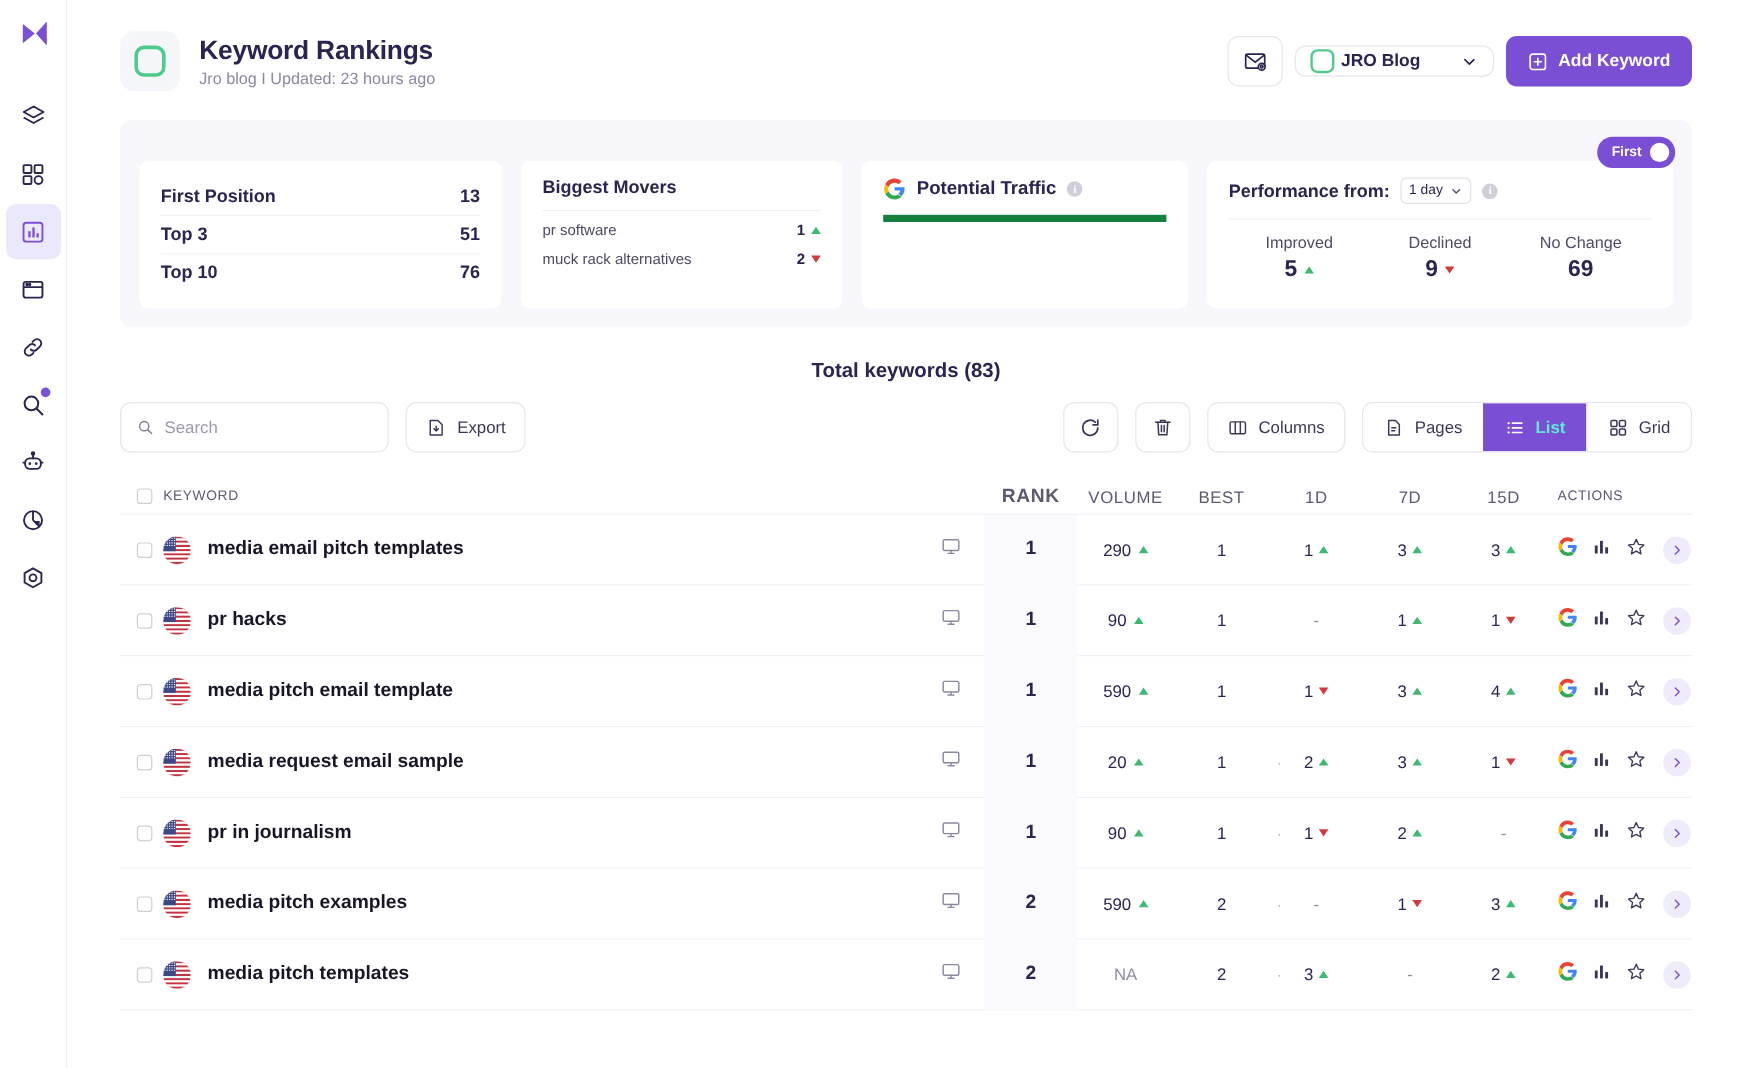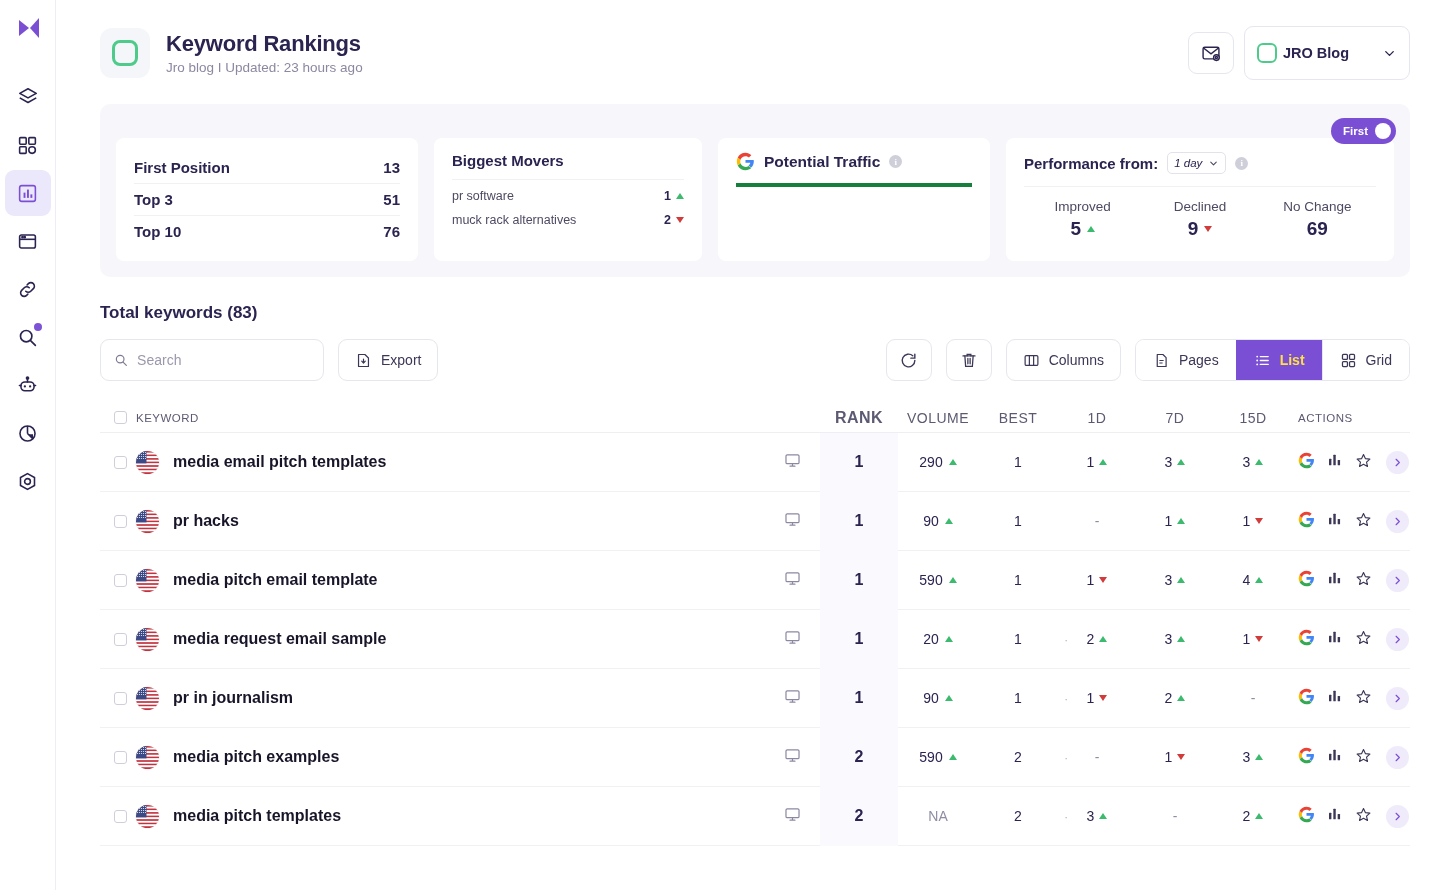--- a/index.html
+++ b/index.html
@@ -50,21 +50,21 @@
   .proj-icon .sq { width: 26px; height: 26px; border: 3px solid #4ecb8b; border-radius: 8px; }
   .head-text { margin-left: 16px; }
   .page-title { font-size: 22px; font-weight: bold; letter-spacing: -0.2px; color: #2b2350; }
   .page-sub { font-size: 13.5px; color: #8b88a0; margin-top: 3px; }
   .head-right { margin-left: auto; display: flex; align-items: center; gap: 10px; }
   .icon-btn {
     width: 46px; height: 42px; border: 1px solid #e6e6ee; border-radius: 9px;
     background: #fff; display: flex; align-items: center; justify-content: center; cursor: pointer;
   }
   .proj-select {
-    height: 54px; min-width: 166px; border: 1px solid #e6e6ee; border-radius: 9px;
+    height: 26px; min-width: 166px; border: 1px solid #e6e6ee; border-radius: 9px;
     background: #fff; display: flex; align-items: center; gap: 6px;
     padding: 0 12px; cursor: pointer;
   }
   .proj-select .mini-sq { width: 20px; height: 20px; border: 2.5px solid #4ecb8b; border-radius: 6px; flex:0 0 20px;}
   .proj-select .lbl { font-size: 14.5px; font-weight: bold; color: #2b2350; flex: 1; }
   .btn-primary {
     height: 42px; background: #7b4fd4; color: #fff; border-radius: 9px;
     display: flex; align-items: center; gap: 9px; padding: 0 18px;
     font-size: 14.5px; font-weight: bold; cursor: pointer; border: none;
     font-family: inherit;
@@ -101,43 +101,43 @@
   .card-head.sep { border-bottom: 1px solid #f0f0f5; margin-bottom: 4px; }
   .mover-row { display: flex; align-items: center; padding: 5px 0; }
   .mover-name { font-size: 12.5px; color: #4d4a63; }
   .mover-val { margin-left: auto; font-size: 12.5px; font-weight: bold; display: flex; align-items: center; gap: 5px; }
 
   .tri-up { width:0;height:0;border-left:5px solid transparent;border-right:5px solid transparent;border-bottom:7px solid #3cba6e; display:inline-block;}
   .tri-down { width:0;height:0;border-left:5px solid transparent;border-right:5px solid transparent;border-top:7px solid #d13b3b; display:inline-block;}
   .tri-up.sm { border-left-width:4px;border-right-width:4px;border-bottom-width:6px;}
   .tri-down.sm { border-left-width:4px;border-right-width:4px;border-top-width:6px;}
 
-  .pt-head { display:flex; align-items:center; gap: 9px; padding-bottom: 12px; border-bottom:4px solid #15803d;}
+  .pt-head { display:flex; align-items:center; gap: 9px; padding-bottom: 12px; border-bottom:6px solid #15803d;}
   .pt-head .t { font-size: 15.5px; font-weight: bold; }
   .pt-big { text-align:center; font-size: 25px; font-weight: bold; padding-top: 18px; }
 
   .perf-head { display:flex; align-items:center; gap: 9px; padding-bottom: 12px; border-bottom:1px solid #f0f0f5; }
   .perf-head .t { font-size: 15px; font-weight: bold; }
   .mini-select {
     border:1px solid #e2e2ea; border-radius:5px; height:22px; display:flex;align-items:center;
-    gap:6px; padding: 0 6px; font-size: 11.5px; color:#2b2350; cursor:pointer;font-style:italic;
+    gap:6px; padding: 0 6px; font-size: 11.5px; color:#2b2350; cursor:pointer;
   }
   .perf-cols { display:flex; padding-top: 12px; }
   .perf-col { flex:1; text-align:center; }
   .perf-col .cl { font-size: 13.5px; color:#4d4a63; }
   .perf-col .cv { font-size: 19px; font-weight: bold; margin-top: 4px; display:flex; align-items:center; justify-content:center; gap:6px;}
 
   .info-dot {
     width: 13px; height: 13px; border-radius: 50%; background: #cfcfda;
     color: #fff; font-size: 9px; font-weight: bold; display: inline-flex;
     align-items: center; justify-content: center; font-family: "Liberation Serif", serif;
   }
 
   
-  .totals { margin: 26px 44px 0 44px; font-size: 17px; font-weight: bold; }
+  .totals { margin: 26px 44px 0 44px; font-size: 17px; font-weight: bold; text-align: center; }
   .toolbar { margin: 16px 44px 0 44px; display: flex; align-items: center; gap: 14px; }
   .search-box {
     width: 224px; height: 42px; border: 1px solid #e6e6ee; border-radius: 9px;
     display: flex; align-items: center; gap: 9px; padding: 0 13px; background: #fff;
   }
   .search-box input {
     border: none; outline: none; font-size: 14px; color: #c2410c;
     font-family: inherit; width: 100%; background: transparent;
   }
   .search-box input::placeholder { color: #9b98ad; }
@@ -147,21 +147,21 @@
     font-size: 14px; color: #3b3756; cursor: pointer; font-family: inherit;
   }
   .tb-btn.sq { width: 46px; padding: 0; }
   .tb-right { margin-left: auto; display: flex; align-items: center; gap: 14px; }
   .seg { display: flex; border: 1px solid #e6e6ee; border-radius: 9px; overflow: hidden; height: 42px; }
   .seg-item {
     display: flex; align-items: center; gap: 9px; padding: 0 17px; background: #fff;
     font-size: 14px; color: #3b3756; cursor: pointer;
   }
   .seg-item + .seg-item { border-left: 1px solid #e6e6ee; }
-  .seg-item.active { background: #7b4fd4; color: #fde047; font-weight: bold; border-left-color:#7b4fd4;}
+  .seg-item.active { background: #7b4fd4; color: #5eead4; font-weight: bold; border-left-color:#7b4fd4;}
 
   
   .tablewrap { margin: 22px 44px 0 44px; }
   .thead { display: flex; align-items: center; height: 30px; border-bottom: 1px solid #eeeef3; }
   .th { font-size: 11.5px; letter-spacing: 0.5px; color: #5c5a72; text-transform: uppercase; }
   .row {
     display: flex; align-items: center; height: 59px;
     border-bottom: 1px solid #f0f0f5; background: #fff;
   }
   .c-check { width: 32px; display:flex; align-items:center; padding-left: 14px;}
@@ -290,20 +290,27 @@
             <circle cx="18.5" cy="17.5" r="1.3"></circle>
         </svg>
       </div>
       <div class="proj-select">
         <span class="mini-sq"></span>
         <span class="lbl">JRO Blog</span>
         <svg width="15" height="15" viewBox="0 0 24 24" fill="none" stroke="#2b2350" stroke-width="2.2" stroke-linecap="round" stroke-linejoin="round">
             <path d="M6 9 L12 15 L18 9"></path>
           </svg>
       </div>
+      <button class="btn-primary">
+        <svg width="17" height="17" viewBox="0 0 24 24" fill="none" stroke="#fff" stroke-width="1.9" stroke-linecap="round">
+          <rect x="3" y="3" width="18" height="18" rx="3"></rect>
+            <path d="M12 8 V16 M8 12 H16"></path>
+        </svg>
+        <span>Add Keyword</span>
+      </button>
     </div>
   </div>
 
   <div class="overview">
     <div class="hide-toggle">
       <span>First</span>
       <span class="knob"></span>
     </div>
 
     <div class="cards">

